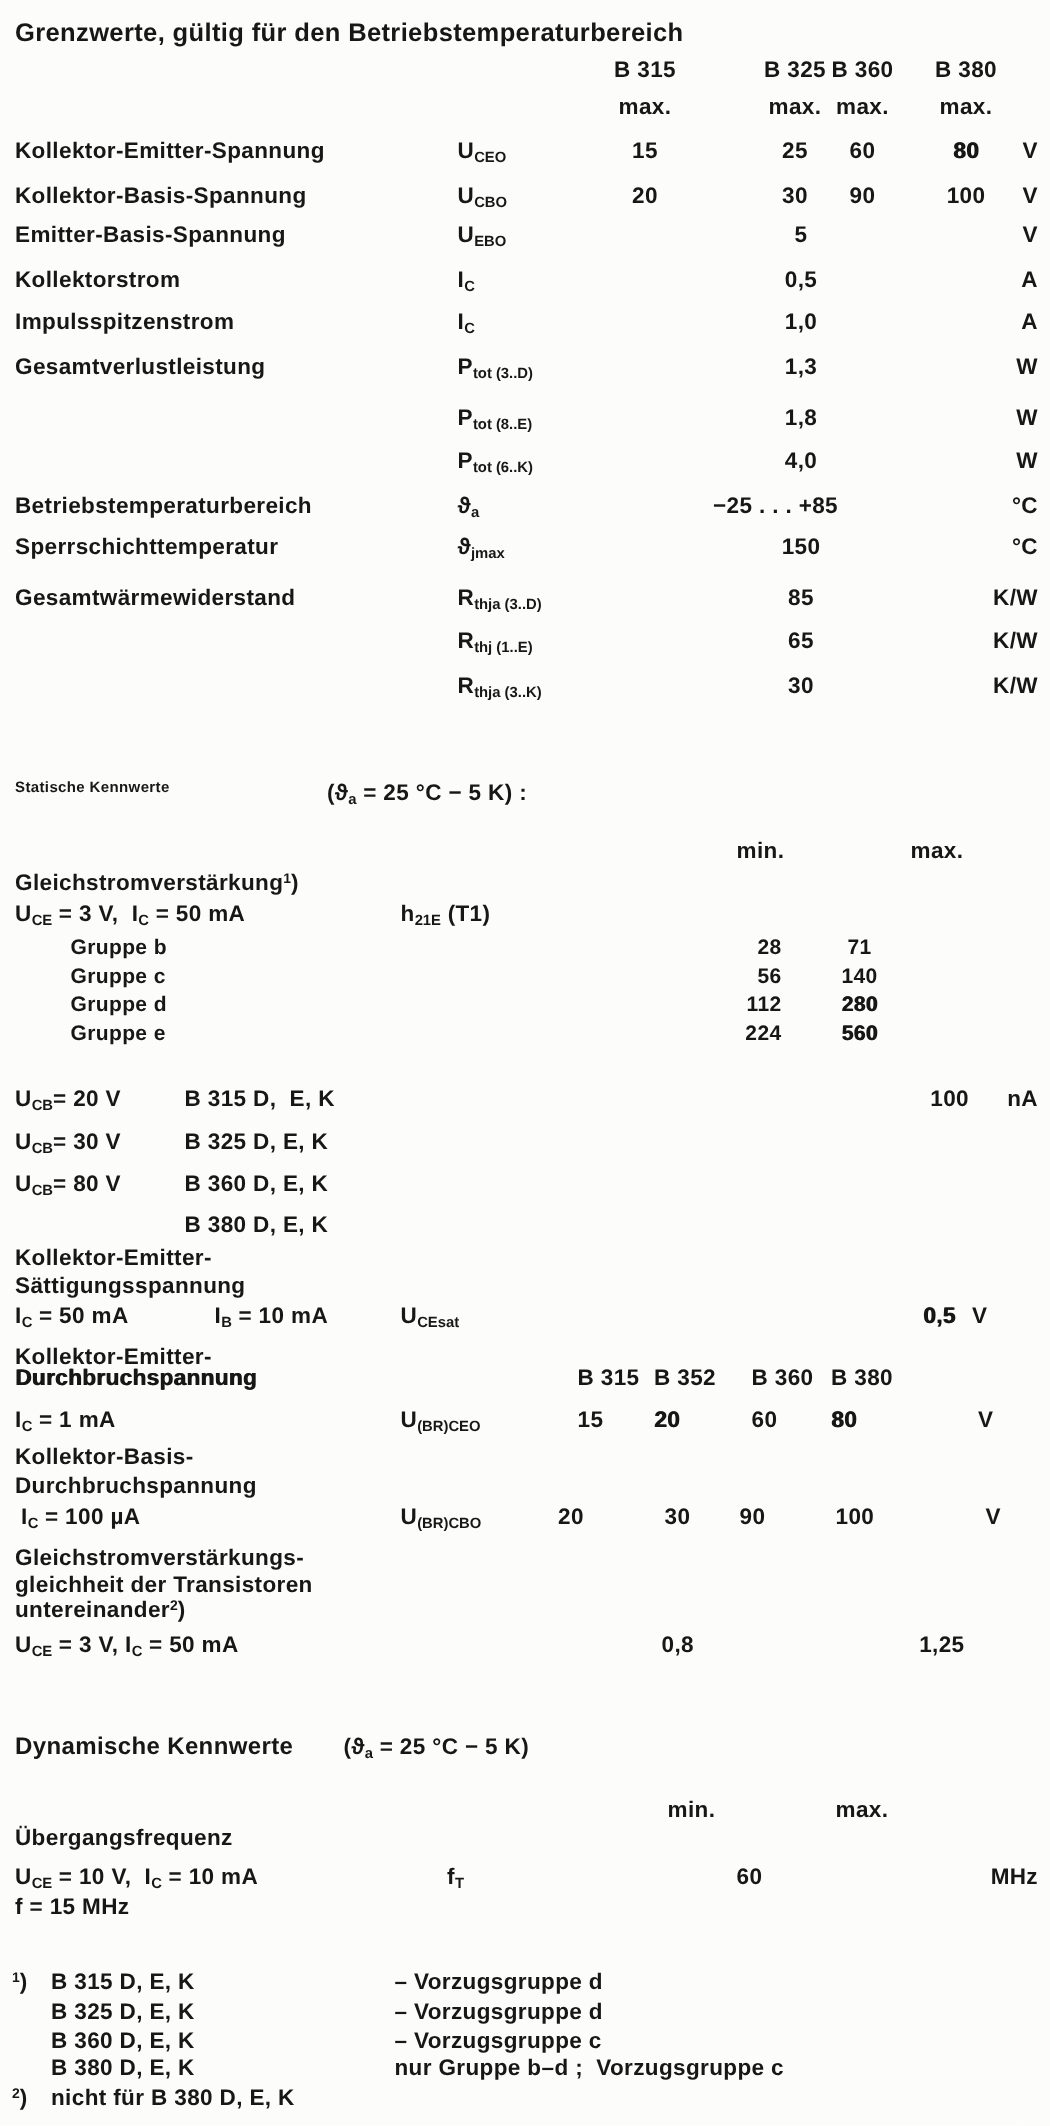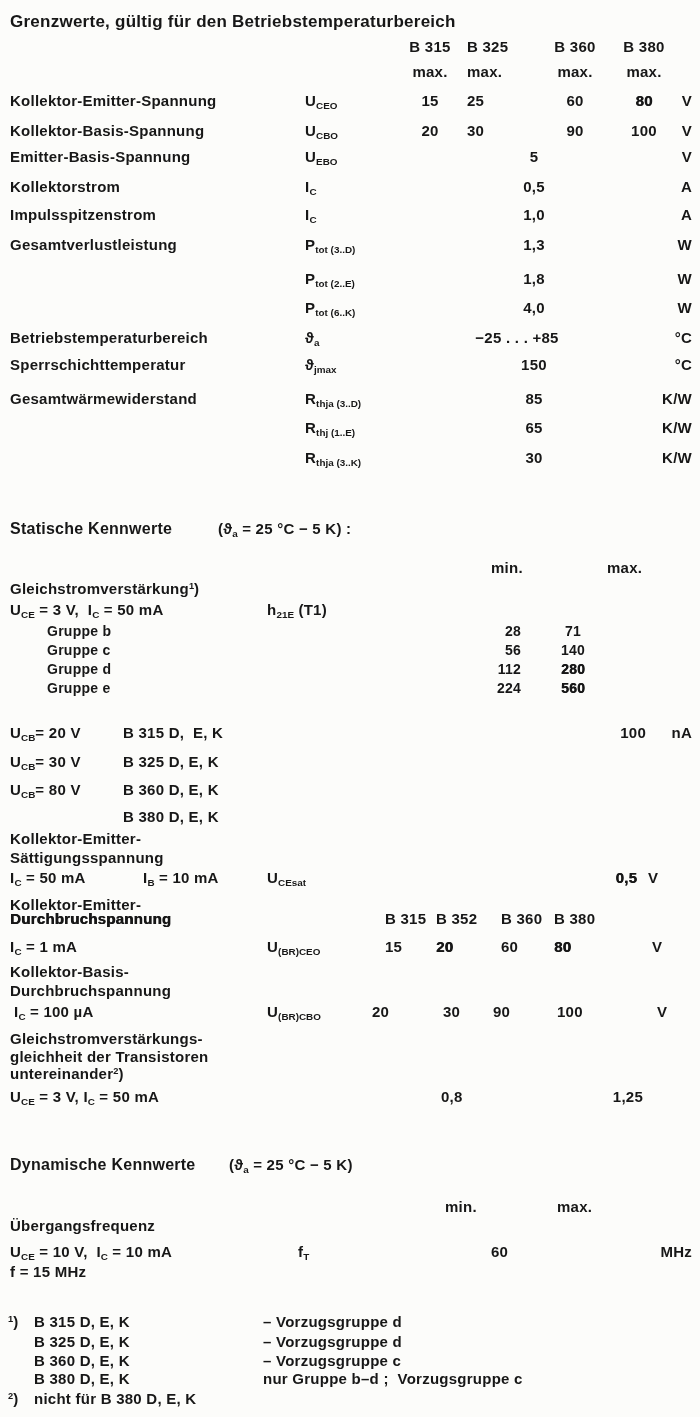--- a/index.html
+++ b/index.html
@@ -8,21 +8,21 @@
         font-family:"Liberation Sans","DejaVu Sans",sans-serif;font-weight:700;overflow:hidden}
   .row{position:absolute;left:0;width:100%;height:22px;font-size:15px}
   .row>span{position:absolute;white-space:pre;letter-spacing:.25px;top:0}
   sub{font-size:66%;line-height:0;vertical-align:-.28em;letter-spacing:0}
   sup{font-size:62%;line-height:0;vertical-align:.5em;letter-spacing:0}
   .title{font-size:17px;letter-spacing:.3px}
   .lbl{left:10px}
   .sym{left:305px}
   .sym2{left:267px}
   .c1{left:402px;width:56px;text-align:center}
-  .c2{left:467px;width:56px;text-align:left}
+  .c2{left:502px;width:56px;text-align:center}
   .c3{left:547px;width:56px;text-align:center}
   .c4{left:614px;width:60px;text-align:center}
   .unit{left:644px;width:48px;text-align:right}
   .vc{left:479px;width:110px;text-align:center}
   .minh{left:491px}.maxh{left:607px}
   .minv{left:455px;width:66px;text-align:right}
   .maxv{left:540px;width:66px;text-align:center}
   .d1{left:385px}.d2{left:436px}.d3{left:501px}.d4{left:554px}
   .ind{left:47px}
   .mod{left:123px}
@@ -87,21 +87,21 @@
     <span class="vc">1,0</span>
     <span class="unit">A</span>
   </div>
   <div class="row" style="top:236px">
     <span class="lbl">Gesamtverlustleistung</span>
     <span class="sym">P<sub>tot (3..D)</sub></span>
     <span class="vc">1,3</span>
     <span class="unit">W</span>
   </div>
   <div class="row" style="top:270px">
-    <span class="sym">P<sub>tot (2..E)</sub></span>
+    <span class="sym">P<sub>tot (8..E)</sub></span>
     <span class="vc">1,8</span>
     <span class="unit">W</span>
   </div>
   <div class="row" style="top:299px">
     <span class="sym">P<sub>tot (6..K)</sub></span>
     <span class="vc">4,0</span>
     <span class="unit">W</span>
   </div>
   <div class="row" style="top:329px">
     <span class="lbl">Betriebstemperaturbereich</span>
@@ -126,21 +126,21 @@
     <span class="vc">65</span>
     <span class="unit">K/W</span>
   </div>
   <div class="row" style="top:449px">
     <span class="sym">R<sub>thja (3..K)</sub></span>
     <span class="vc">30</span>
     <span class="unit">K/W</span>
   </div>
 
   <div class="row" style="top:520px">
-    <span class="lbl" style="font-size:16px">Statische Kennwerte</span>
+    <span class="lbl" style="font-size:10px">Statische Kennwerte</span>
     <span style="left:218px">(ϑ<sub>a</sub> = 25 °C − 5 K) :</span>
   </div>
   <div class="row" style="top:559px">
     <span class="minh">min.</span>
     <span class="maxh">max.</span>
   </div>
   <div class="row" style="top:580px">
     <span class="lbl">Gleichstromverstärkung<sup>1</sup>)</span>
   </div>
   <div class="row" style="top:601px">

